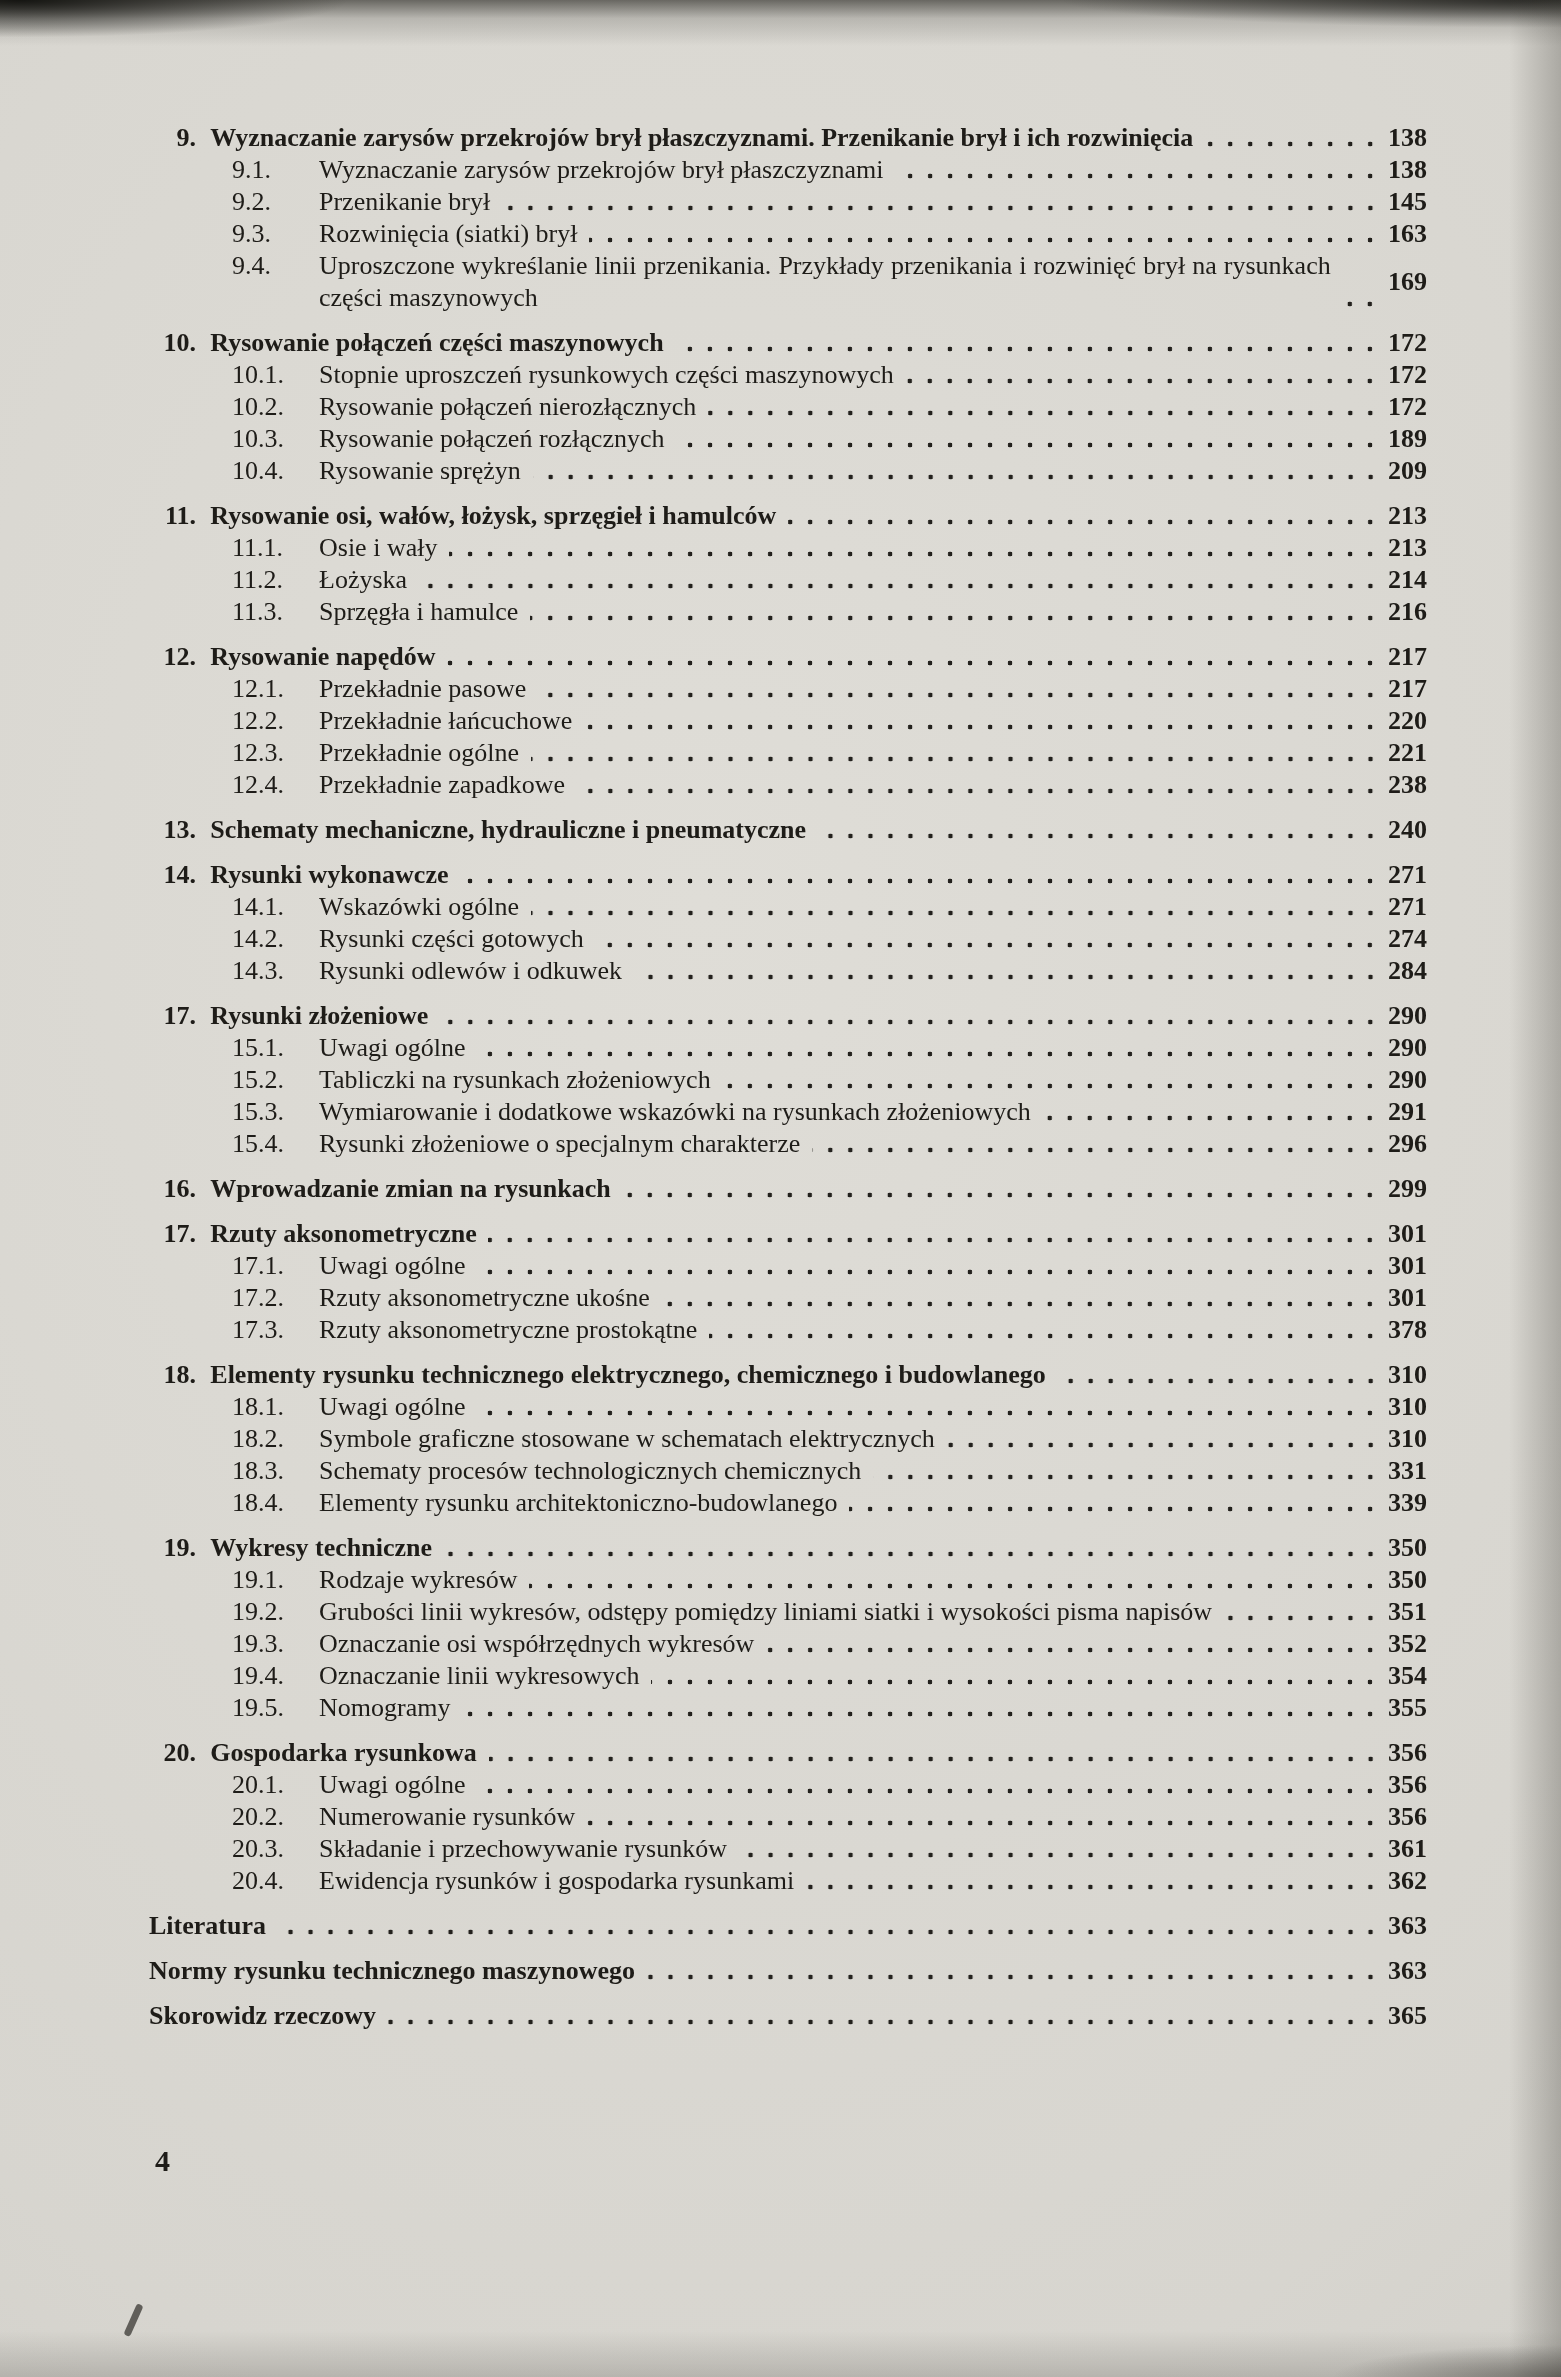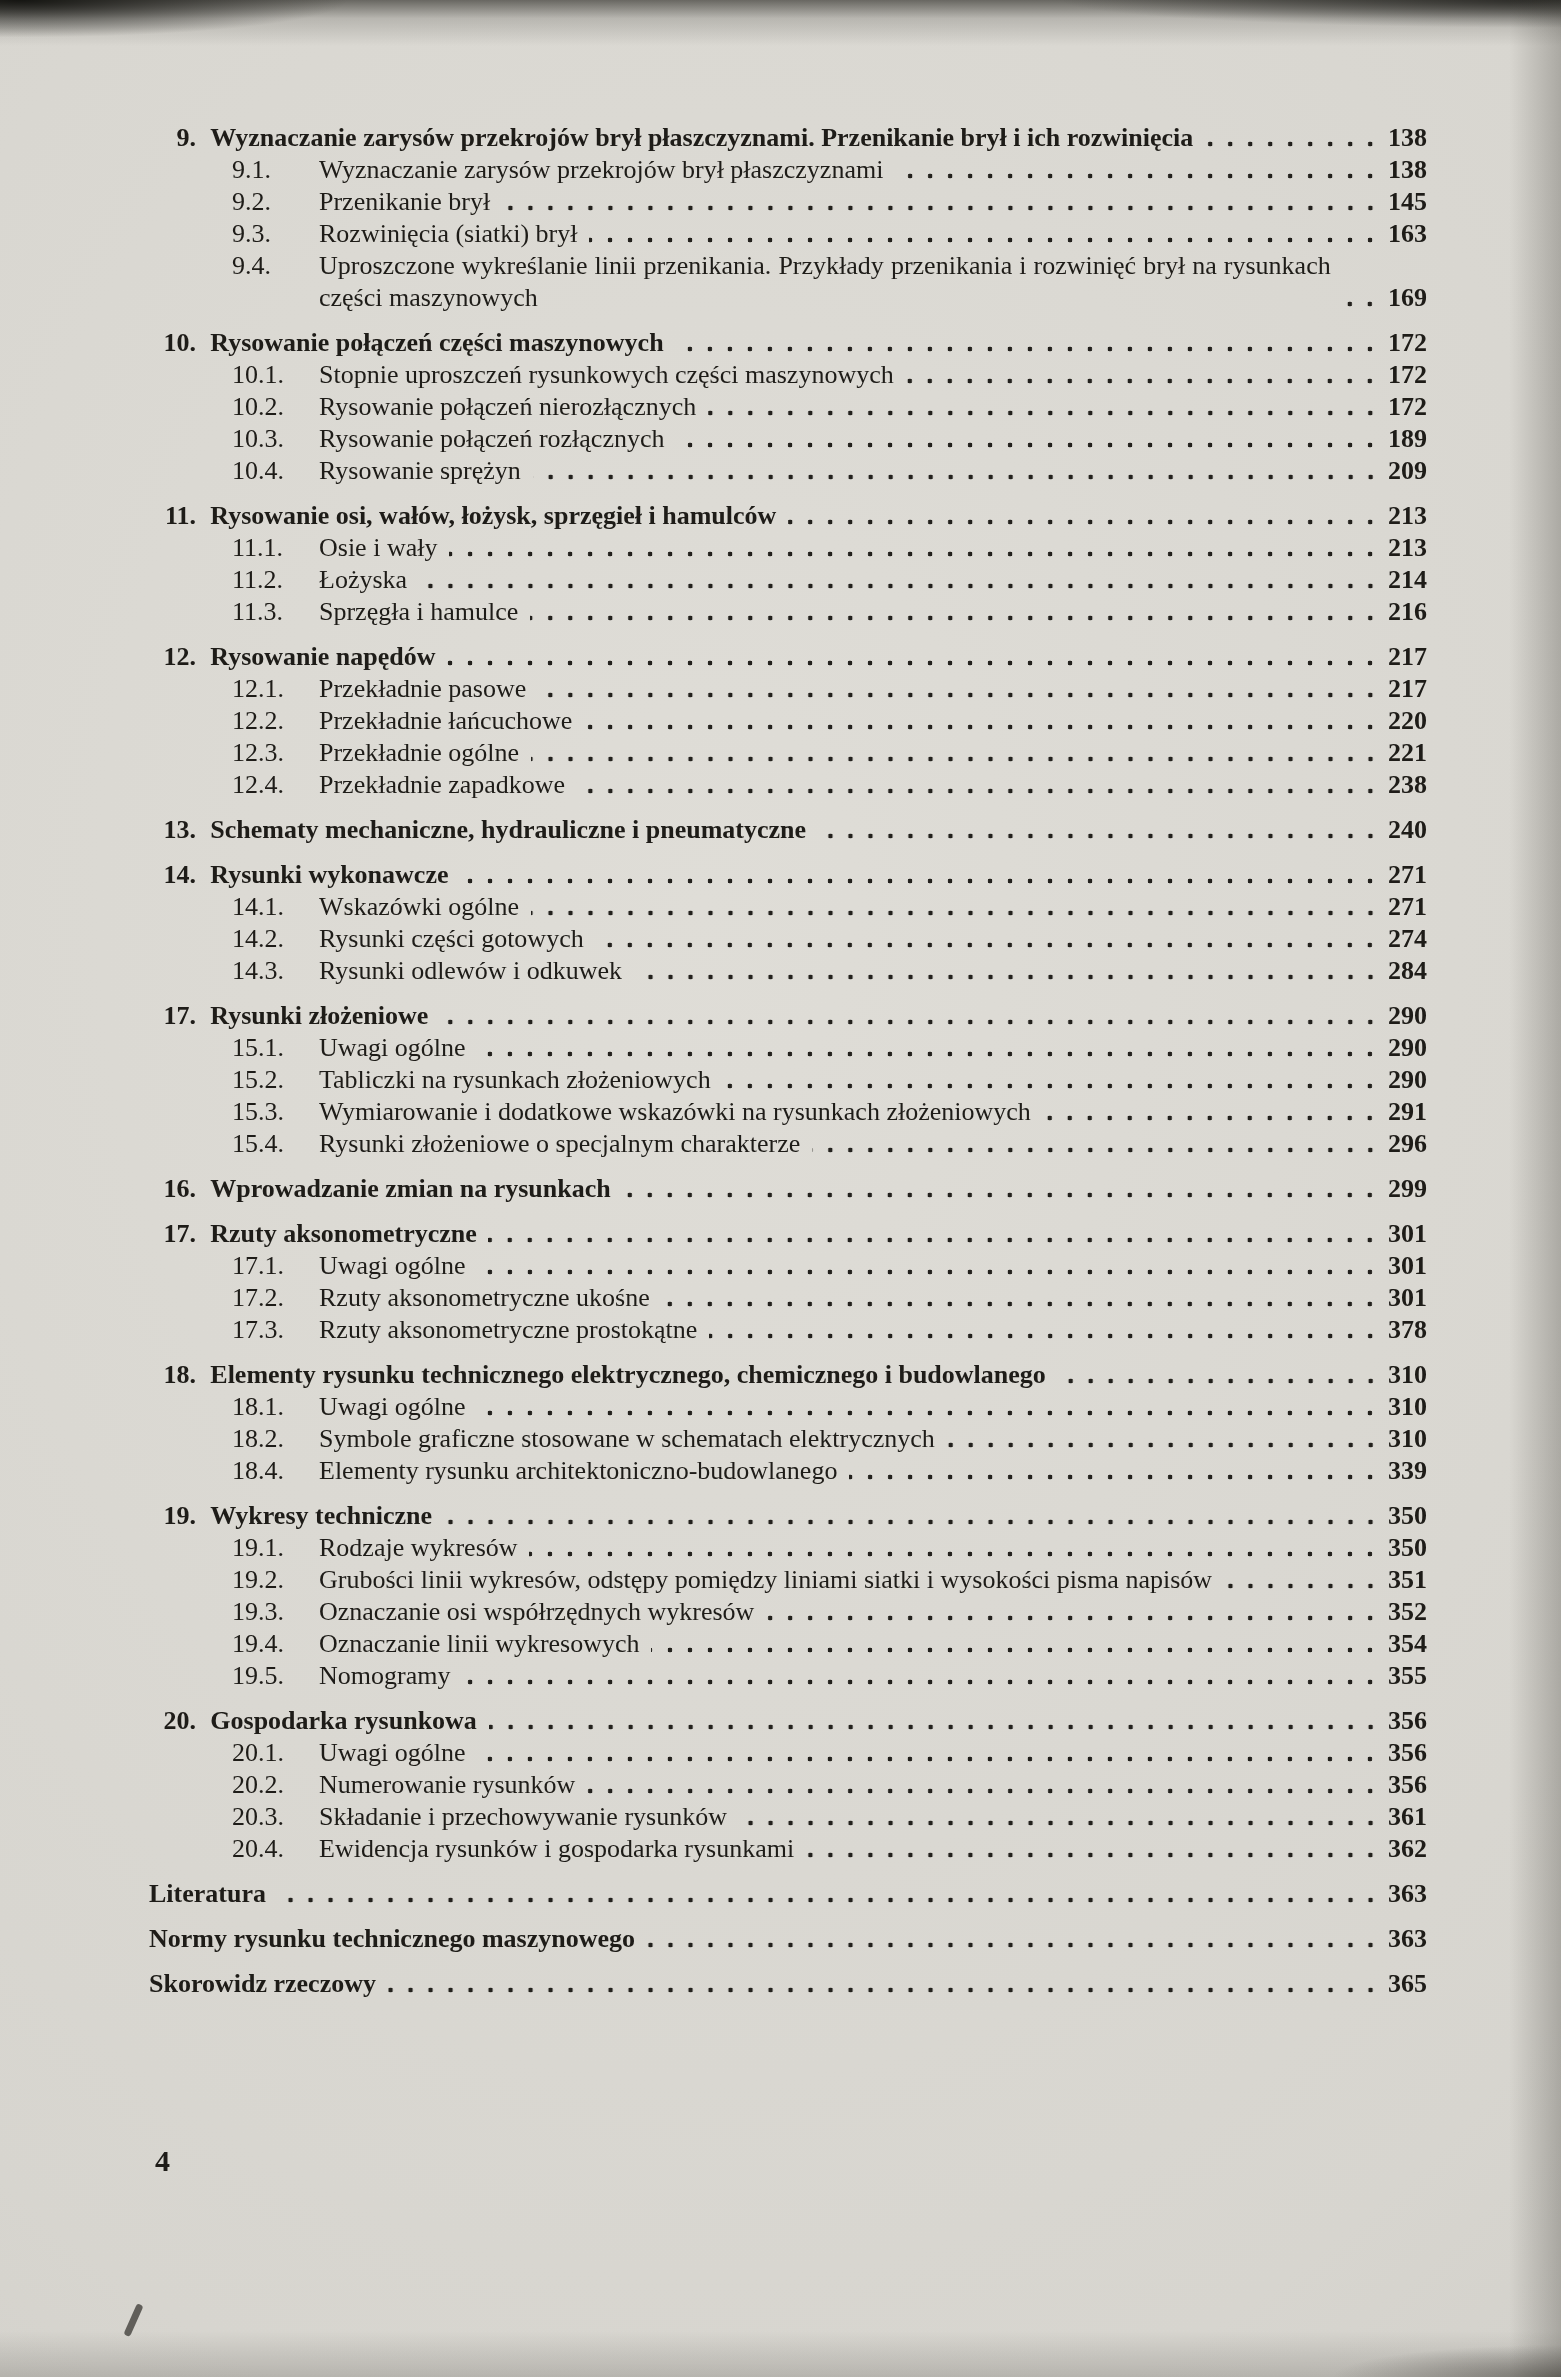--- a/index.html
+++ b/index.html
@@ -51,21 +51,21 @@
     position: absolute;
     left: 149px;
     top: 109px;
     width: 1299px;
     font-size: 26px;
     line-height: 32px;
   }
 
   .row { display: flex; align-items: flex-end; }
   .row.chapter, .row.plain { font-weight: bold; margin-top: 13px; }
-  .row.sub { padding-left: 83px; }
+  .row.sub { padding-left: 83px; align-items: center; }
 
   .num { align-self: flex-start; flex: 0 0 auto; white-space: nowrap; }
   .row.chapter .num { width: 47px; text-align: right; margin-right: 14.3px; }
   .row.sub .num { width: 87px; }
 
   .title { flex: 0 1 auto; text-align: justify; }
 
   .leader {
     flex: 1 1 46px;
     min-width: 0;
@@ -314,20 +314,26 @@
     <span class="leader"></span>
     <span class="pg">310</span>
   </div>
       <div class="row sub">
     <span class="num">18.2.</span>
     <span class="title">Symbole graficzne stosowane w schematach elektrycznych</span>
     <span class="leader"></span>
     <span class="pg">310</span>
   </div>
       <div class="row sub">
+    <span class="num">18.3.</span>
+    <span class="title">Schematy procesów technologicznych chemicznych</span>
+    <span class="leader"></span>
+    <span class="pg">331</span>
+  </div>
+      <div class="row sub">
     <span class="num">18.4.</span>
     <span class="title">Elementy rysunku architektoniczno-budowlanego</span>
     <span class="leader"></span>
     <span class="pg">339</span>
   </div>
       <div class="row chapter">
     <span class="num">19.</span>
     <span class="title">Wykresy techniczne</span>
     <span class="leader"></span>
     <span class="pg">350</span>

